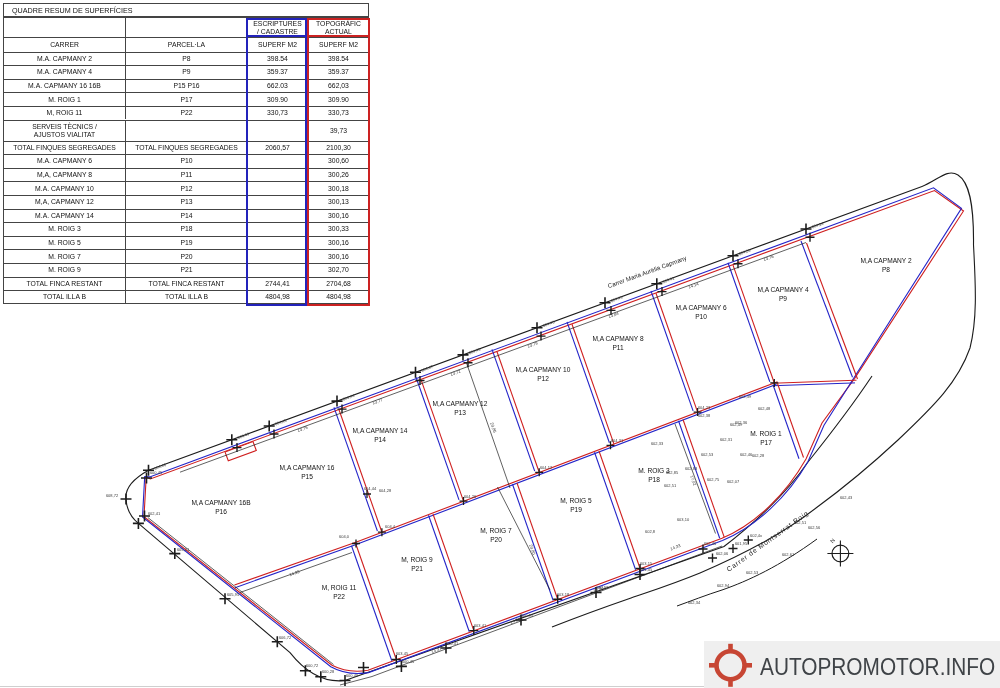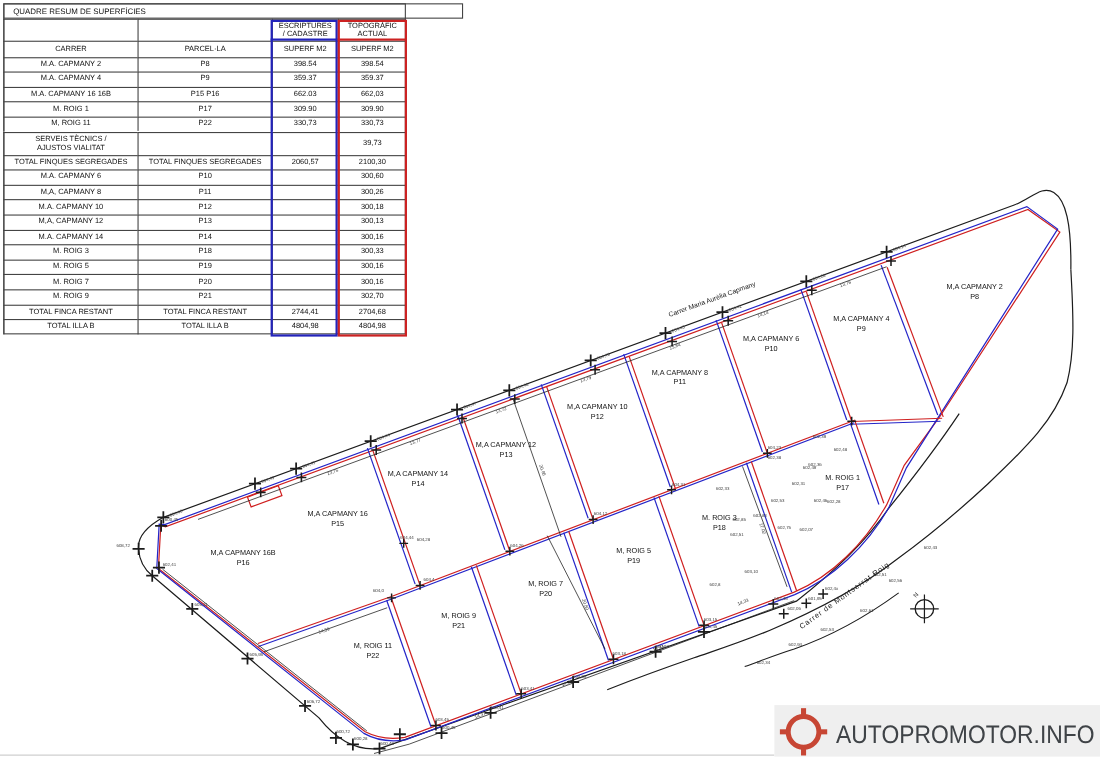--- a/index.html
+++ b/index.html
@@ -284,21 +284,21 @@
 
 <text x="417.0" y="561.5" font-size="6.6" fill="#111" text-anchor="middle" font-weight="normal">M, ROIG 9</text>
     <text x="417.0" y="570.5" font-size="6.6" fill="#111" text-anchor="middle" font-weight="normal">P21</text>
 
 <text x="339.0" y="589.5" font-size="6.6" fill="#111" text-anchor="middle" font-weight="normal">M, ROIG 11</text>
     <text x="339.0" y="598.5" font-size="6.6" fill="#111" text-anchor="middle" font-weight="normal">P22</text>
 
 <line x1="0" y1="686.5" x2="704" y2="686.5" stroke="#cfcfcf" stroke-width="1"></line>
 </svg>
 
-<div style="position:absolute;left:3px;top:3px;width:418px;height:14px;border:1px solid #444;box-sizing:border-box;font-size:7.2px;color:#111;display:flex;align-items:center;padding-left:8px;">QUADRE RESUM DE SUPERFÍCIES</div>
+<div style="position:absolute;left:3px;top:3px;width:366px;height:14px;border:1px solid #444;box-sizing:border-box;font-size:7.2px;color:#111;display:flex;align-items:center;padding-left:8px;">QUADRE RESUM DE SUPERFÍCIES</div>
 
 <div class="tc" style="left:3px;top:17px;width:122px;height:20px;"></div>
 <div class="tc" style="left:125px;top:17px;width:122px;height:20px;"></div>
 <div class="tc" style="left:247px;top:17px;width:60px;height:20px;">ESCRIPTURES<br>/ CADASTRE</div>
 <div class="tc" style="left:307px;top:17px;width:62px;height:20px;">TOPOGRÀFIC<br>ACTUAL</div>
 
 <div class="tc" style="left:3px;top:37px;width:122px;height:14.5px;">CARRER</div>
 <div class="tc" style="left:125px;top:37px;width:122px;height:14.5px;">PARCEL·LA</div>
 <div class="tc" style="left:247px;top:37px;width:60px;height:14.5px;">SUPERF M2</div>
 <div class="tc" style="left:307px;top:37px;width:62px;height:14.5px;">SUPERF M2</div>

